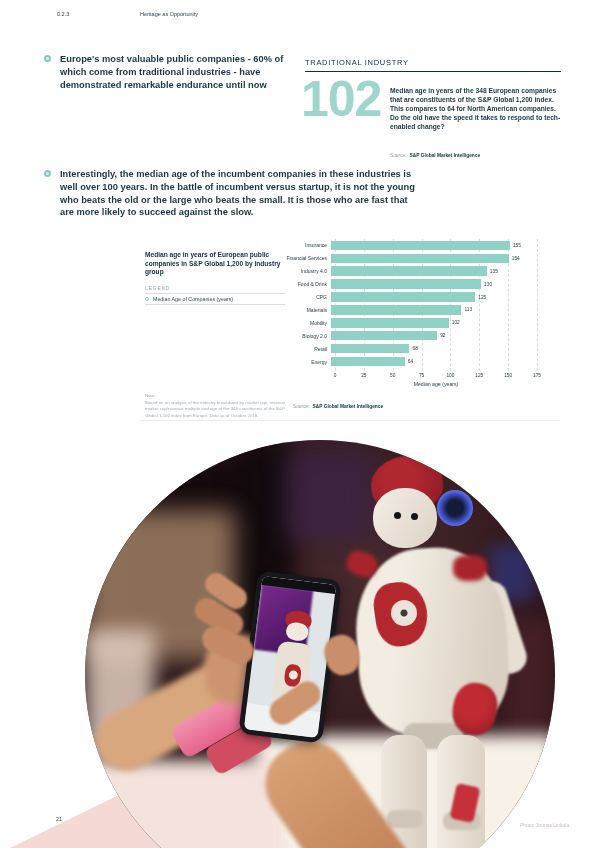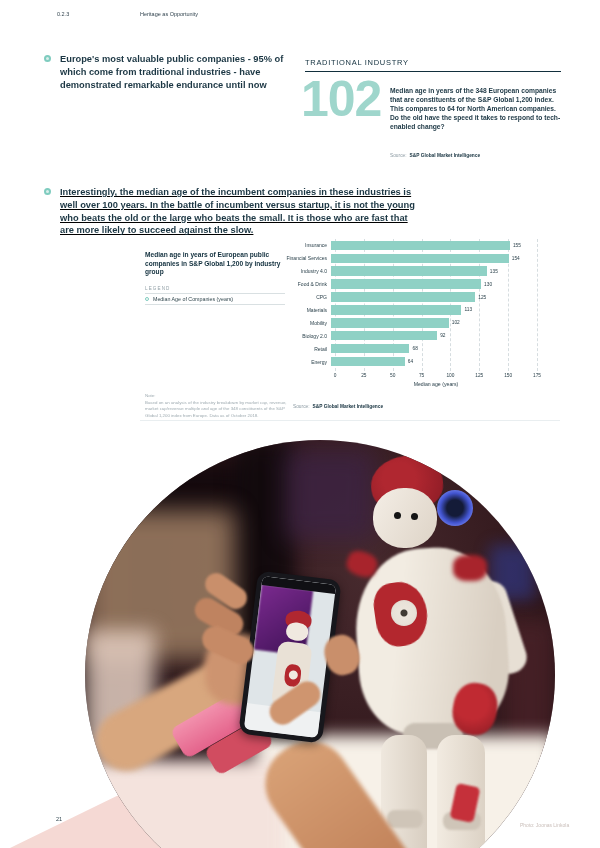--- a/index.html
+++ b/index.html
@@ -9,21 +9,21 @@
 
   
   .hdr-num { position:absolute; left:57px; top:11px; font-size:5.5px; color:#31434e; }
   .hdr-title { position:absolute; left:140px; top:11px; font-size:5.5px; color:#31434e; }
 
   
   .bullet { position:absolute; display:flex; }
   .bullet .bdot { width:7px; height:7px; border:2px solid #7fccbf; border-radius:50%; background:#d9efeb; flex:0 0 auto; margin-top:2px; }
   .bullet p { margin-left:9px; font-weight:bold; font-size:9.3px; line-height:1.38; color:#1c3744; }
   .b1 { left:44px; top:53px; width:262px; }
-  .b2 { left:44px; top:186px; width:372px;text-decoration:underline; }
+  .b2 { left:44px; top:168px; width:372px; }
 
   
   .stat-label { position:absolute; left:305px; top:58px; font-size:7.5px; font-weight:normal; letter-spacing:.7px; color:#122f3d; }
   .stat-rule { position:absolute; left:305px; top:71px; width:256px; height:1.2px; background:#122f3d; }
   .stat-value { position:absolute; left:301px; top:74px; font-size:50px; font-weight:800; letter-spacing:-1px; color:#9fd6cc; line-height:1; }
   .stat-desc { position:absolute; left:390px; top:87px; width:174px; font-size:6.7px; font-weight:600; line-height:1.33; color:#1c3744; }
   .src { position:absolute; font-size:4.8px; }
   .src .src-label { color:#8b9aa2; margin-right:3px; }
   .src .src-val { color:#16323f; font-weight:bold; }
   .stat-src { left:390px; top:153px; }
@@ -116,21 +116,21 @@
 </head>
 <body>
 
 <div class="page">
 
   <span class="hdr-num">0.2.3</span>
   <span class="hdr-title">Heritage as Opportunity</span>
 
   <div class="bullet b1">
     <span class="bdot"></span>
-    <p>Europe's most valuable public companies - 95% of which come from traditional industries - have demonstrated remarkable endurance until now</p>
+    <p>Europe's most valuable public companies - 60% of which come from traditional industries - have demonstrated remarkable endurance until now</p>
   </div>
 
   <div class="stat-label">TRADITIONAL INDUSTRY</div>
   <div class="stat-rule"></div>
   <div class="stat-value">102</div>
   <p class="stat-desc">Median age in years of the 348 European companies that are constituents of the S&amp;P Global 1,200 index. This compares to 64 for North American companies. Do the old have the speed it takes to respond to tech-enabled change?</p>
   <div class="src stat-src">
     <span class="src-label">Source:</span><span class="src-val">S&amp;P Global Market Intelligence</span>
   </div>
 

